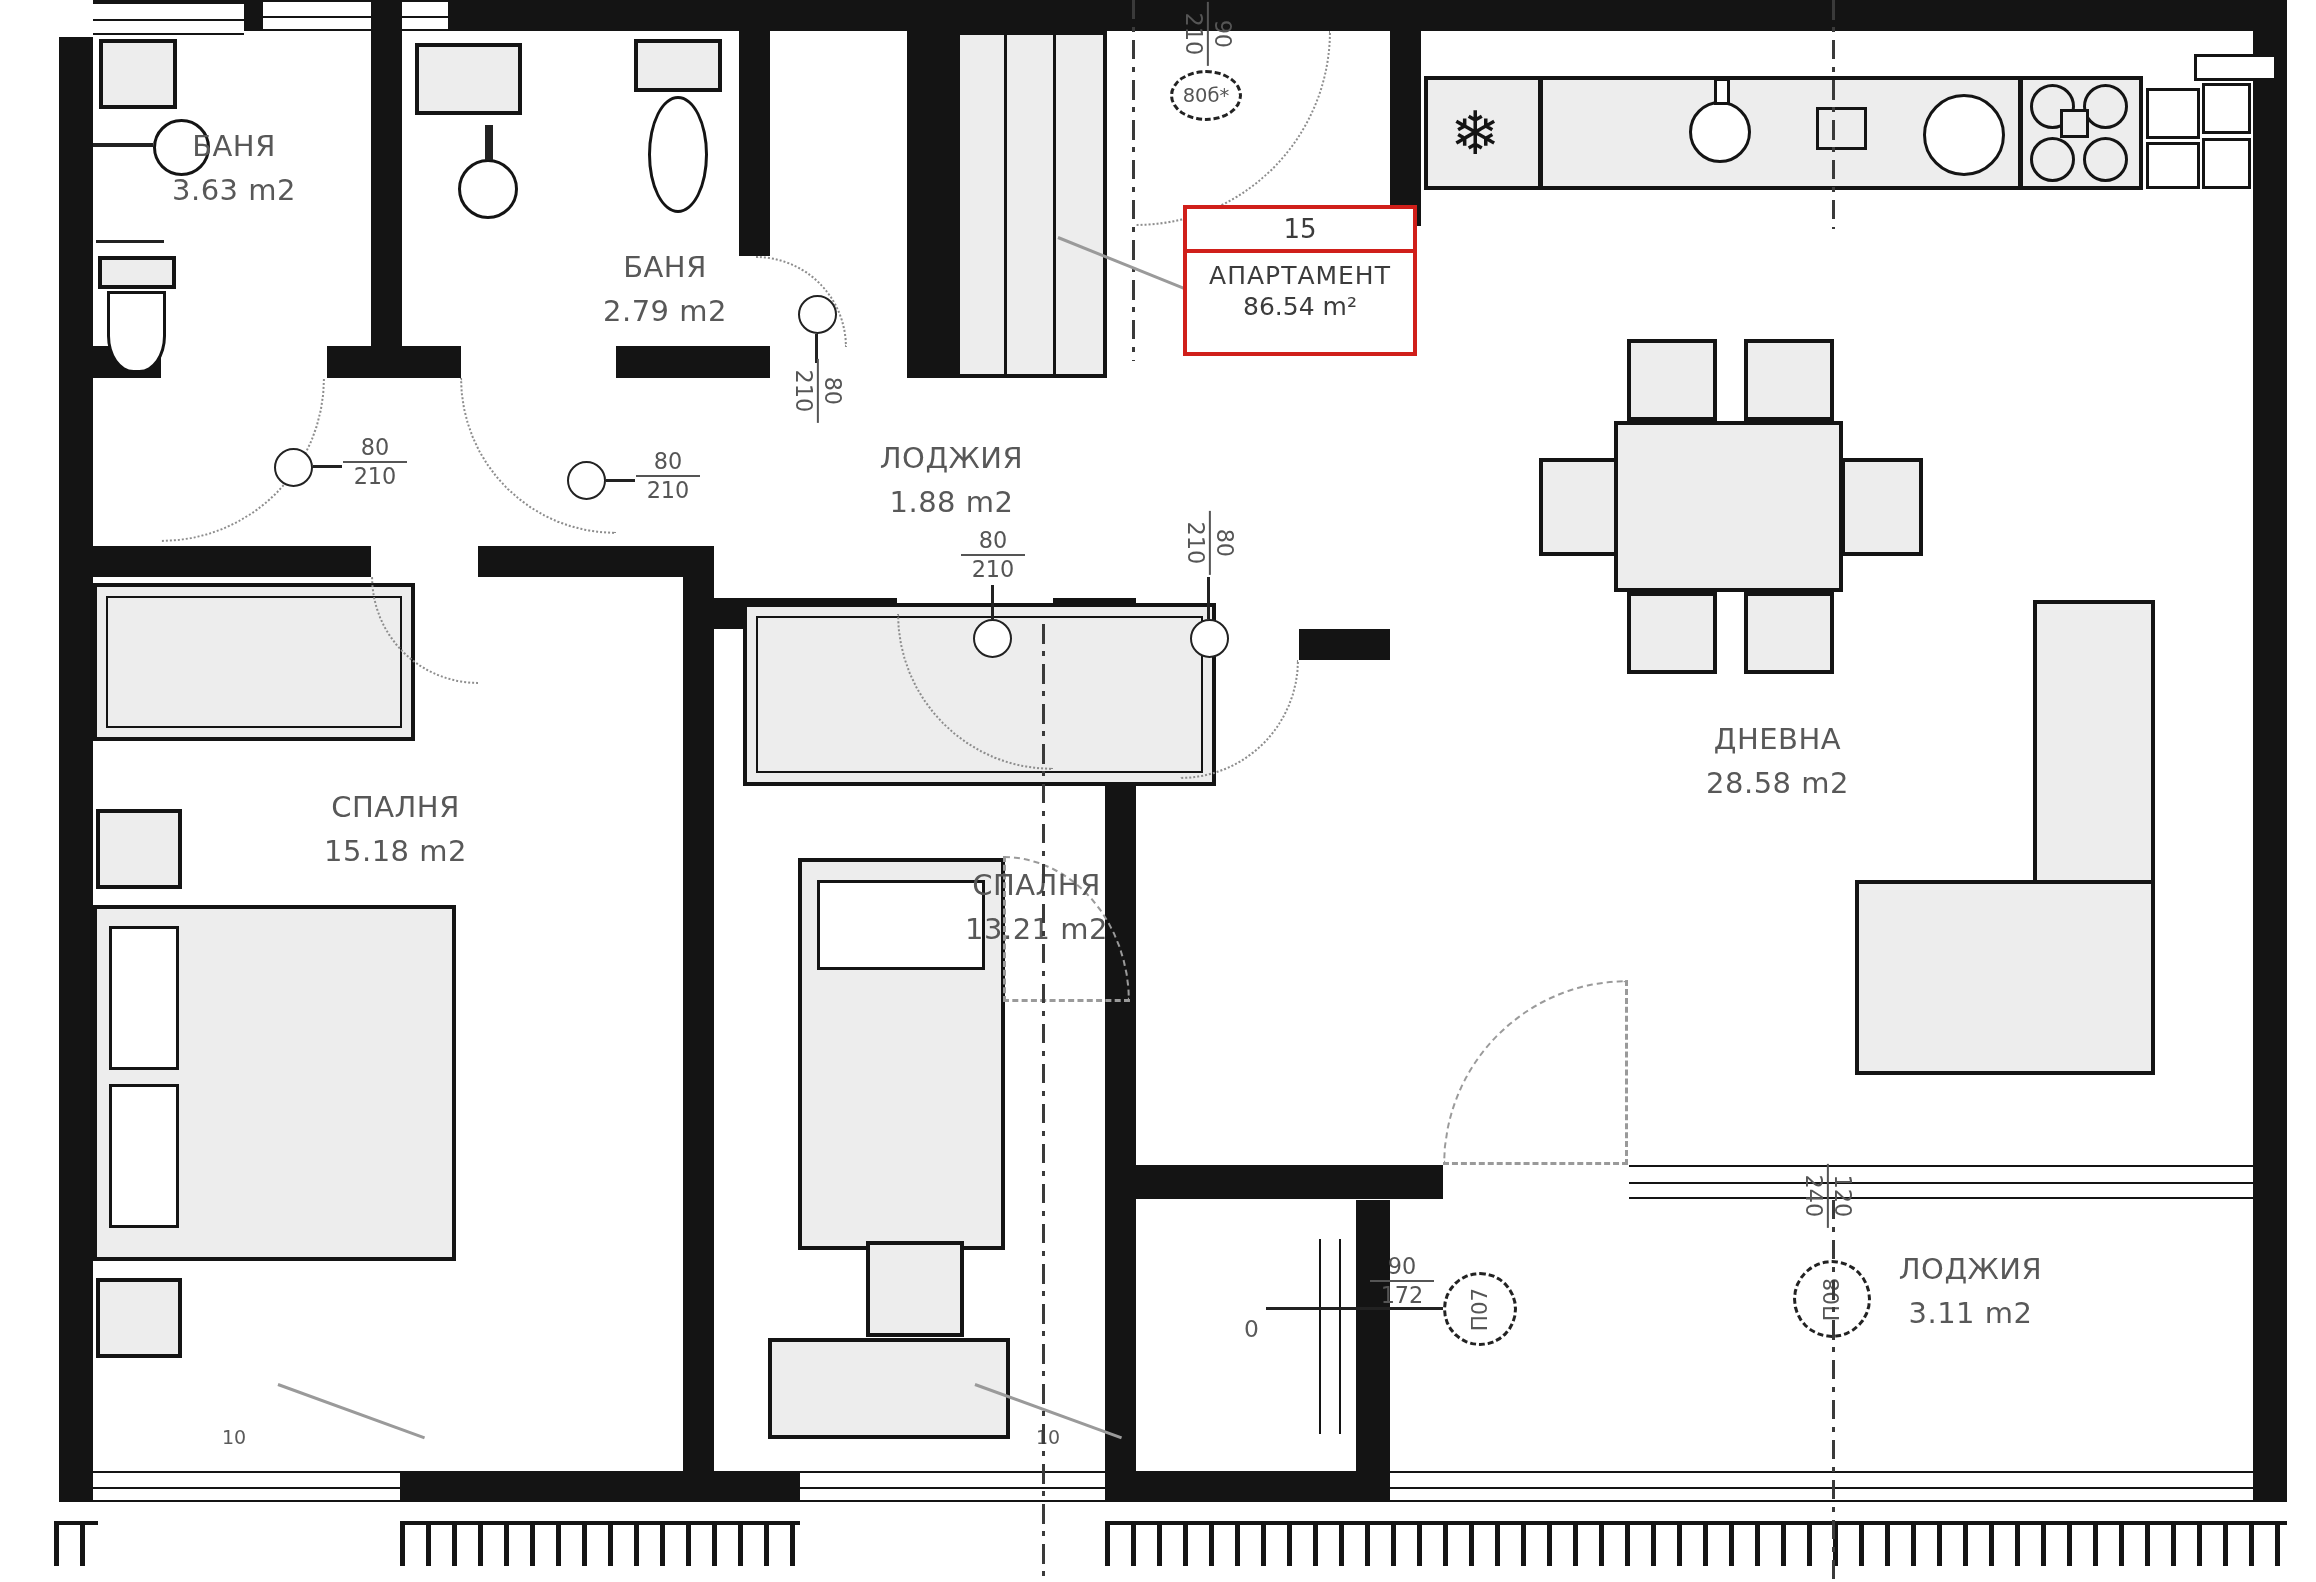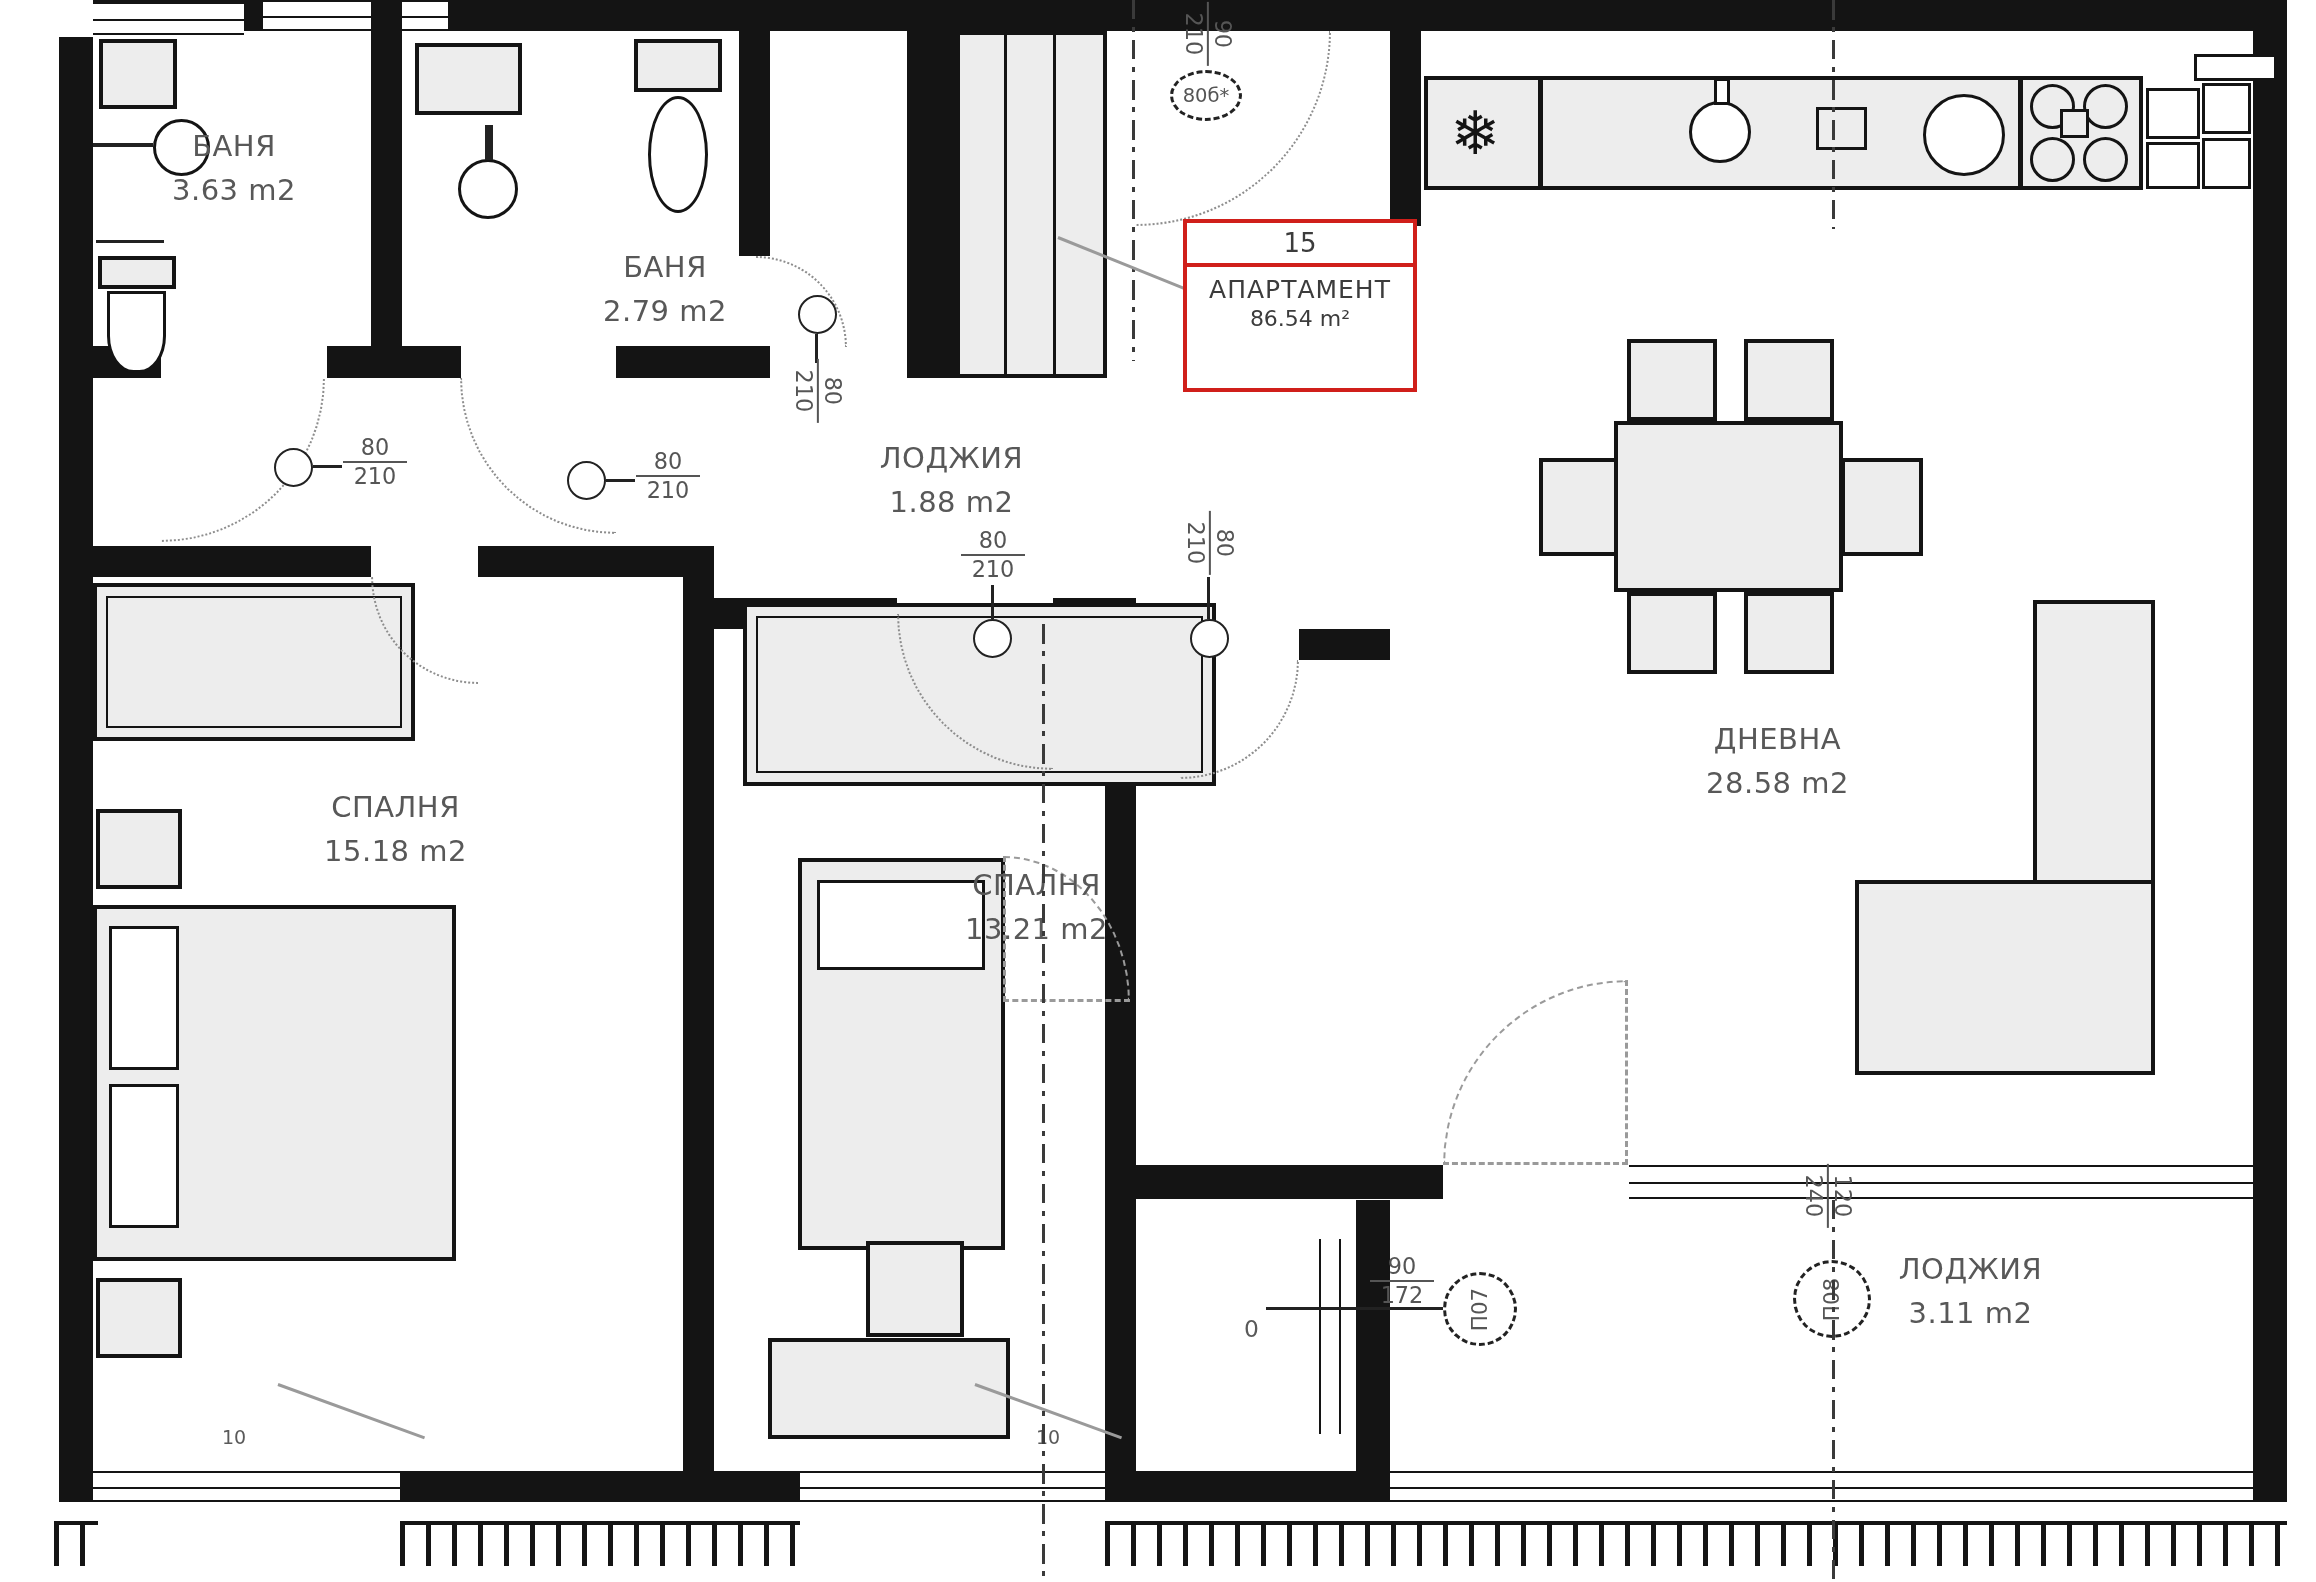--- a/index.html
+++ b/index.html
@@ -34,21 +34,21 @@
   .frac s{display:block;text-decoration:none;padding:0 4.9px;}
   .rot90{transform:rotate(90deg);}
   .portal{position:absolute;border:3.9px dashed #222;border-radius:50%;background:transparent;box-sizing:border-box;
           display:flex;align-items:center;justify-content:center;color:#555;font-size:21.5px;z-index:3;}
   .portal span{transform:rotate(-90deg);display:block;}
   .tag{position:absolute;color:#5a5a5a;font-size:19px;z-index:3;}
   .redbox{position:absolute;border:4.9px solid #d01f1a;background:#fff;box-sizing:border-box;
           text-align:center;color:#3c3c3c;z-index:6;}
   .redbox .no{border-bottom:4.9px solid #d01f1a;font-size:26px;padding:4.9px 0;}
   .redbox .nm{font-size:25px;padding-top:7.8px;letter-spacing:1px;}
-  .redbox .ar{font-size:22px;padding-top:2px;}
+  .redbox .ar{font-size:25px;padding-top:2px;}
   .leader{position:absolute;height:2.9px;background:#9a9a9a;transform-origin:left center;z-index:5;}
   .diag{position:absolute;height:2.9px;background:#9a9a9a;transform-origin:left center;}
   .icon{position:absolute;color:#141414;z-index:2;}
   .stripe{position:absolute;top:0;bottom:0;width:2.9px;background:#141414;}
 </style>
 </head>
 <body>
 
 <div class="plan">
 
@@ -272,20 +272,20 @@
   <div class="lbl" style="left:1670px;top:718px;width:215px">
     <div>ДНЕВНА</div>
     <div>28.58 m2</div>
   </div>
   <div class="lbl" style="left:1863px;top:1248px;width:215px">
     <div>ЛОДЖИЯ</div>
     <div>3.11 m2</div>
   </div>
 
   <div class="leader" style="left:1058px;top:236px;width:156px;transform:rotate(22deg)"></div>
-  <div class="redbox" style="left:1183px;top:219px;width:234px;height:173px">
+  <div class="redbox" style="left:1183px;top:205px;width:234px;height:151px">
     <div class="no">15</div>
     <div class="nm">АПАРТАМЕНТ</div>
     <div class="ar">86.54 m²</div>
   </div>
 
 </div>
 
 
 </body></html>

